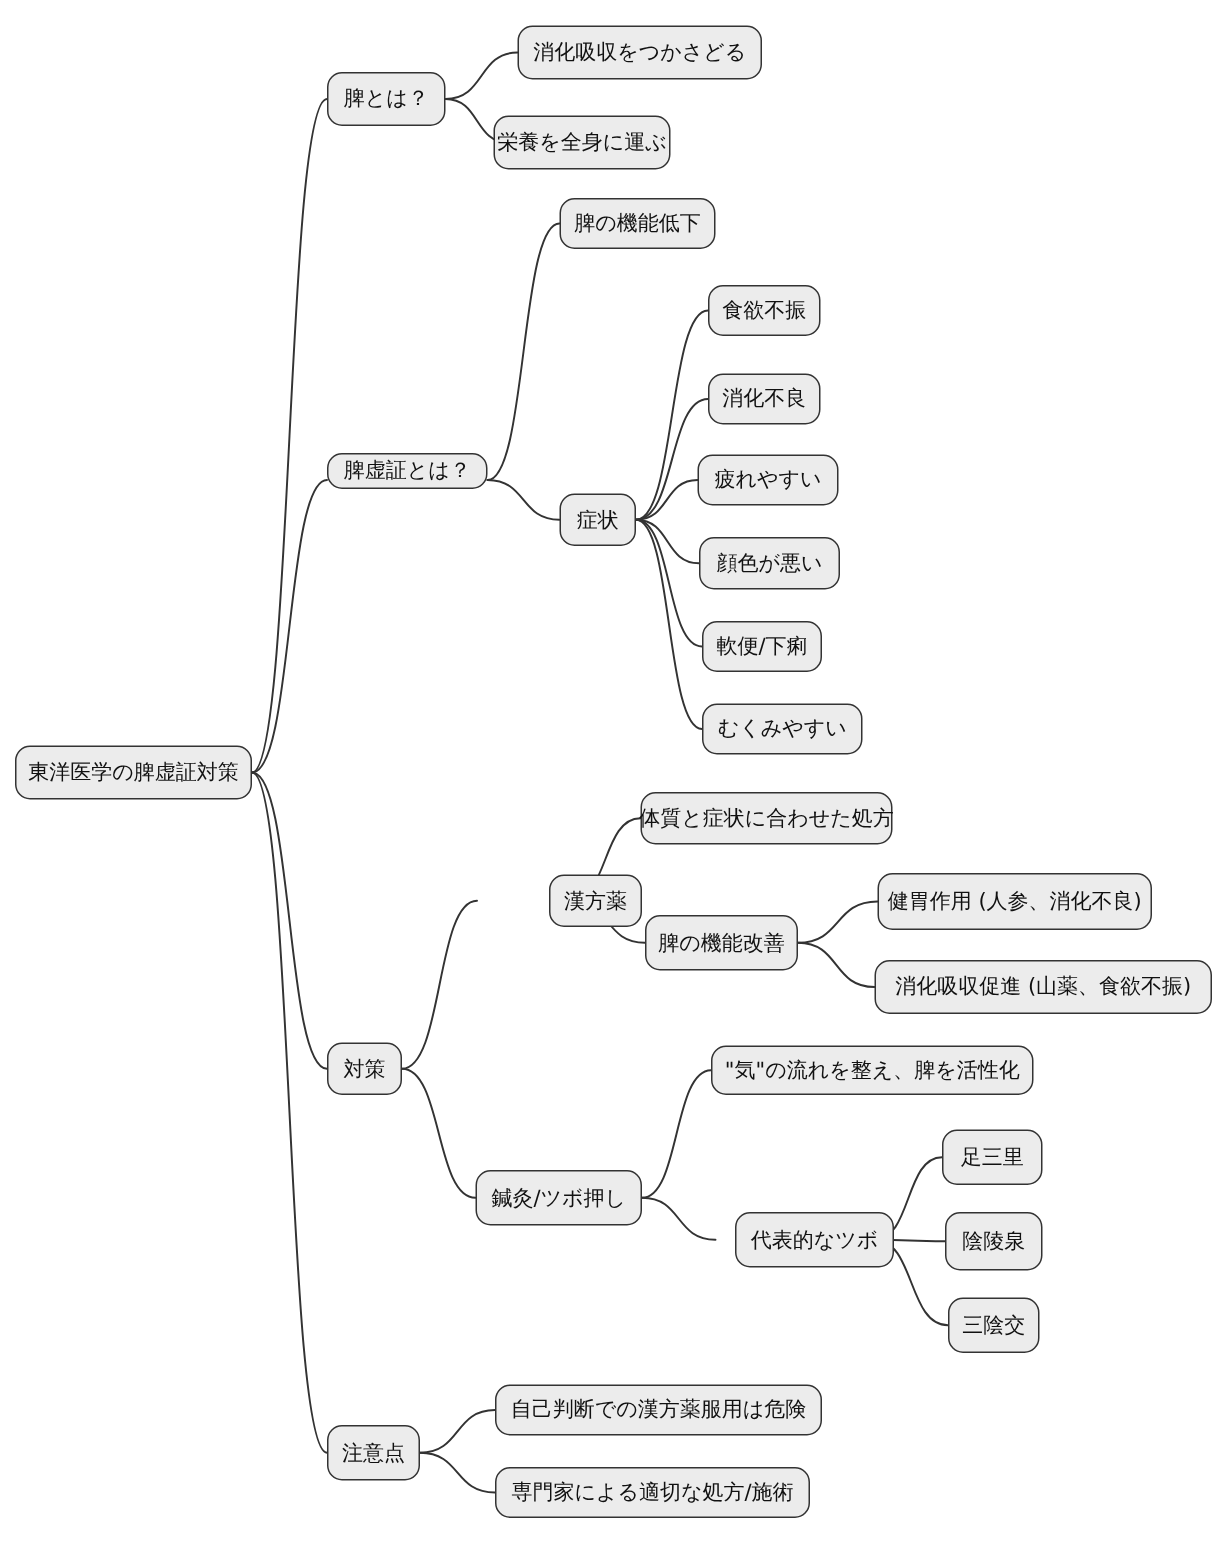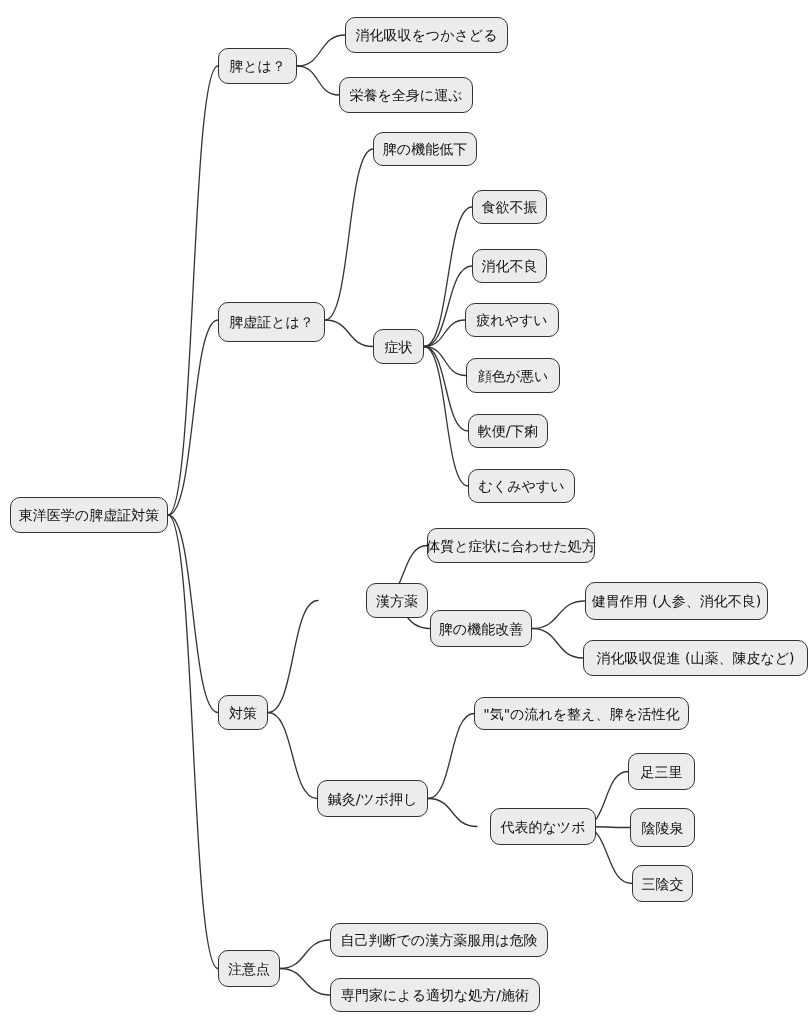--- a/index.html
+++ b/index.html
@@ -73,36 +73,36 @@
       <path d="M 583 826.5 C 607.75 826.5, 603.25 771.5, 628 771.5"></path>
       <path d="M 583 826.5 C 608.85 826.5, 604.15 827.5, 630 827.5"></path>
       <path d="M 583 826.5 C 609.95 826.5, 605.05 883.5, 632 883.5"></path>
       <path d="M 280 968.5 C 307.5 968.5, 302.5 940, 330 940"></path>
       <path d="M 280 968.5 C 307.5 968.5, 302.5 995, 330 995"></path>
     </svg>
   <div id="node-layer">
       <div class="node" style="left: 10px; top: 497px; width: 158px; height: 36px;">東洋医学の脾虚証対策</div>
       <div class="node" style="left: 218px; top: 48px; width: 79px; height: 36px;">脾とは？</div>
       <div class="node" style="left: 345px; top: 17px; width: 163px; height: 36px;">消化吸収をつかさどる</div>
-      <div class="node" style="left: 339px; top: 77px; width: 134px; height: 36px;">栄養を全身に運ぶ</div>
-      <div class="node" style="left: 218px; top: 302px; width: 107px; height: 40px;">脾虚証とは？</div>
+      <div class="node" style="left: 329px; top: 77px; width: 118px; height: 36px;">栄養を全身に運ぶ</div>
+      <div class="node" style="left: 218px; top: 302px; width: 107px; height: 24px;">脾虚証とは？</div>
       <div class="node" style="left: 373px; top: 132px; width: 104px; height: 34px; text-align: right;">脾の機能低下</div>
       <div class="node" style="left: 373px; top: 329px; width: 51px; height: 35px;">症状</div>
       <div class="node" style="left: 472px; top: 190px; width: 75px; height: 34px;">食欲不振</div>
       <div class="node" style="left: 472px; top: 249px; width: 75px; height: 34px;">消化不良</div>
       <div class="node" style="left: 465px; top: 303px; width: 94px; height: 34px;">疲れやすい</div>
       <div class="node" style="left: 466px; top: 358px; width: 94px; height: 35px;">顔色が悪い</div>
       <div class="node" style="left: 468px; top: 414px; width: 80px; height: 34px;">軟便/下痢</div>
       <div class="node" style="left: 468px; top: 469px; width: 107px; height: 34px;">むくみやすい</div>
       <div class="node" style="left: 218px; top: 695px; width: 50px; height: 35px;">対策</div>
       <div class="node" style="left: 318px; top: 583px; width: 62px; height: 35px; margin-left: 48px;">漢方薬</div>
       <div class="node" style="left: 427px; top: 528px; width: 168px; height: 35px;">体質と症状に合わせた処方</div>
       <div class="node" style="left: 430px; top: 610px; width: 102px; height: 37px;">脾の機能改善</div>
       <div class="node" style="left: 585px; top: 582px; width: 183px; height: 38px;">健胃作用 (人参、消化不良)</div>
-      <div class="node" style="left: 583px; top: 640px; width: 225px; height: 36px;">消化吸収促進 (山薬、陳皮など)</div>
+      <div class="node" style="left: 583px; top: 640px; width: 225px; height: 36px;">消化吸収促進 (山薬、食欲不振)</div>
       <div class="node" style="left: 317px; top: 780px; width: 111px; height: 37px;">鍼灸/ツボ押し</div>
       <div class="node" style="left: 474px; top: 697px; width: 215px; height: 33px;">"気"の流れを整え、脾を活性化</div>
       <div class="node" style="left: 490px; top: 808px; width: 106px; height: 37px;">代表的なツボ</div>
       <div class="node" style="left: 628px; top: 753px; width: 67px; height: 37px;">足三里</div>
       <div class="node" style="left: 630px; top: 808px; width: 65px; height: 39px;">陰陵泉</div>
       <div class="node" style="left: 632px; top: 865px; width: 61px; height: 37px;">三陰交</div>
       <div class="node" style="left: 218px; top: 950px; width: 62px; height: 37px;">注意点</div>
       <div class="node" style="left: 330px; top: 923px; width: 218px; height: 34px;">自己判断での漢方薬服用は危険</div>
       <div class="node" style="left: 330px; top: 978px; width: 210px; height: 34px;">専門家による適切な処方/施術</div>
     </div>

